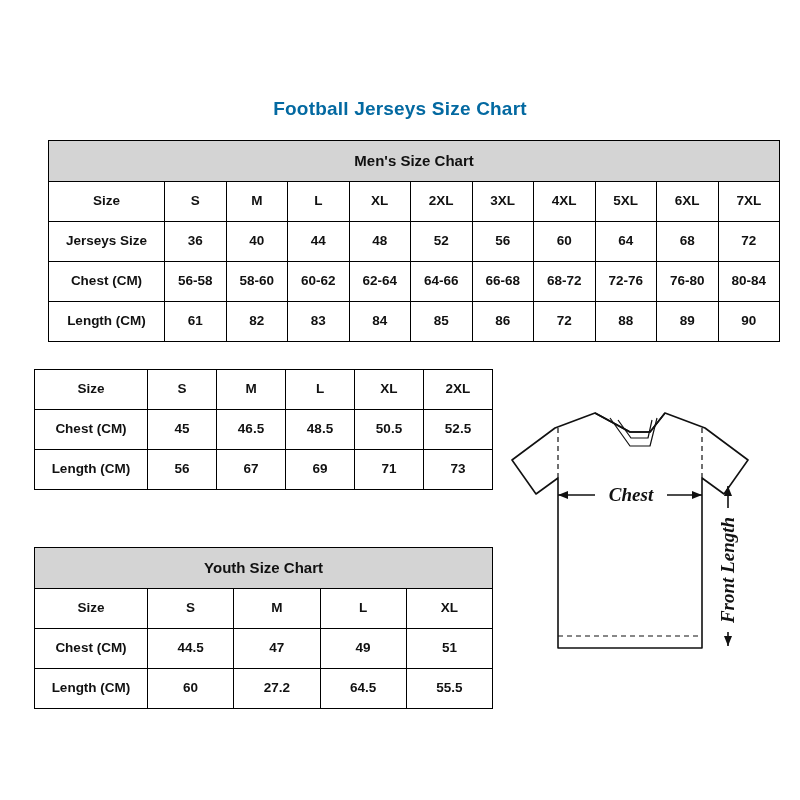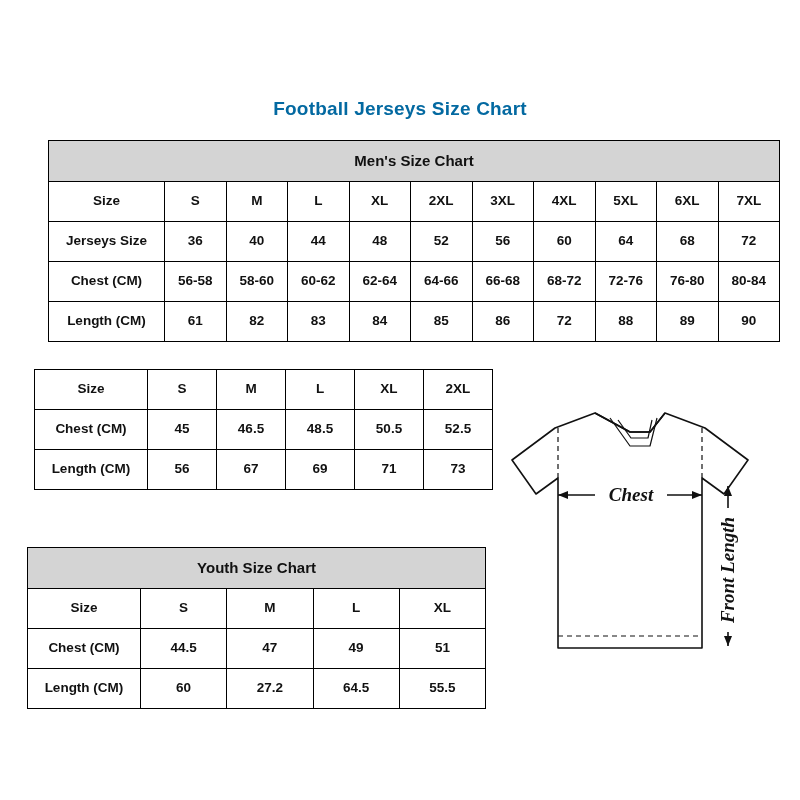--- a/index.html
+++ b/index.html
@@ -70,21 +70,21 @@
     top: 369px;
     left: 34px;
     width: 458px;
   }
   #womens-table col.lbl { width: 113px; }
   #womens-table col.val { width: 69px; }
 
   
   #youth-table {
     top: 547px;
-    left: 27px;
+    left: 34px;
     width: 458px;
   }
   #youth-table col.lbl { width: 113px; }
   #youth-table col.val { width: 86.25px; }
 
   
   #shirt-diagram {
     position: absolute;
     left: 500px;
     top: 398px;

